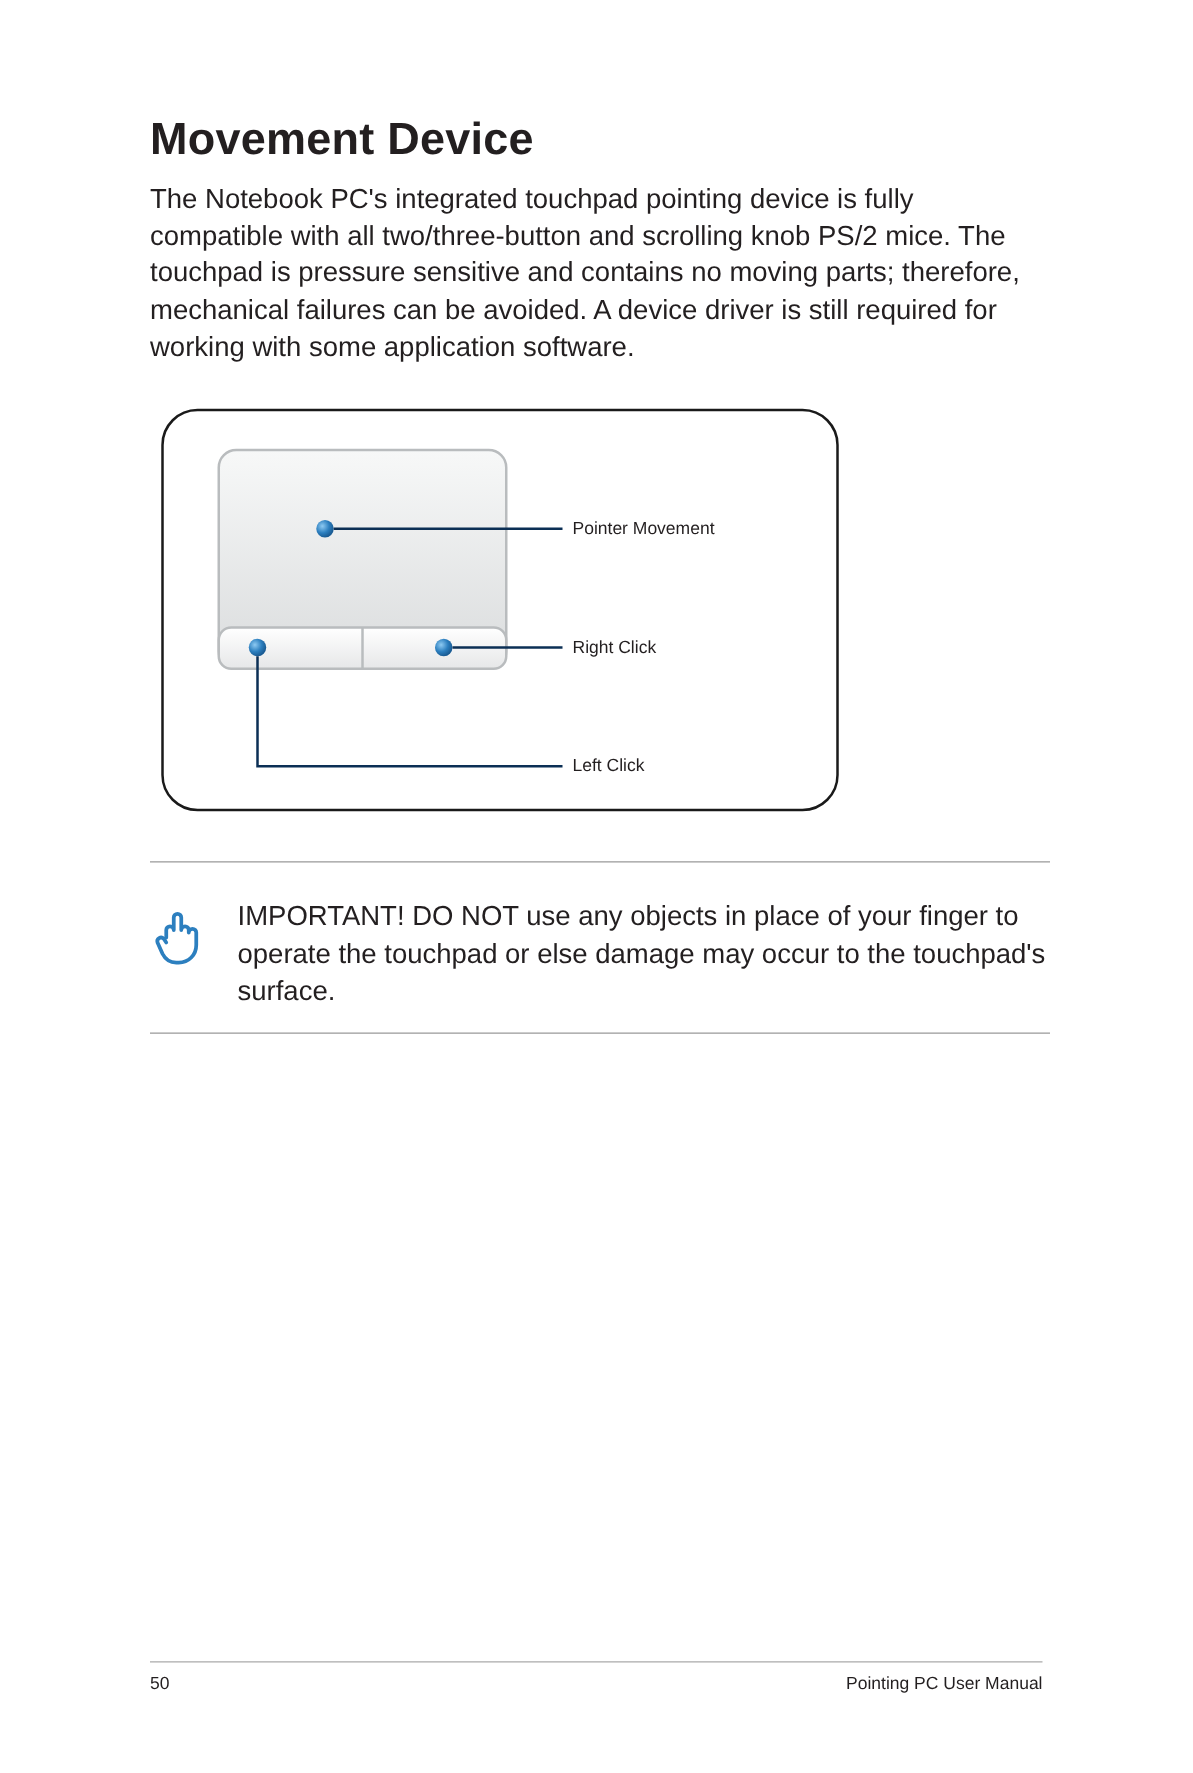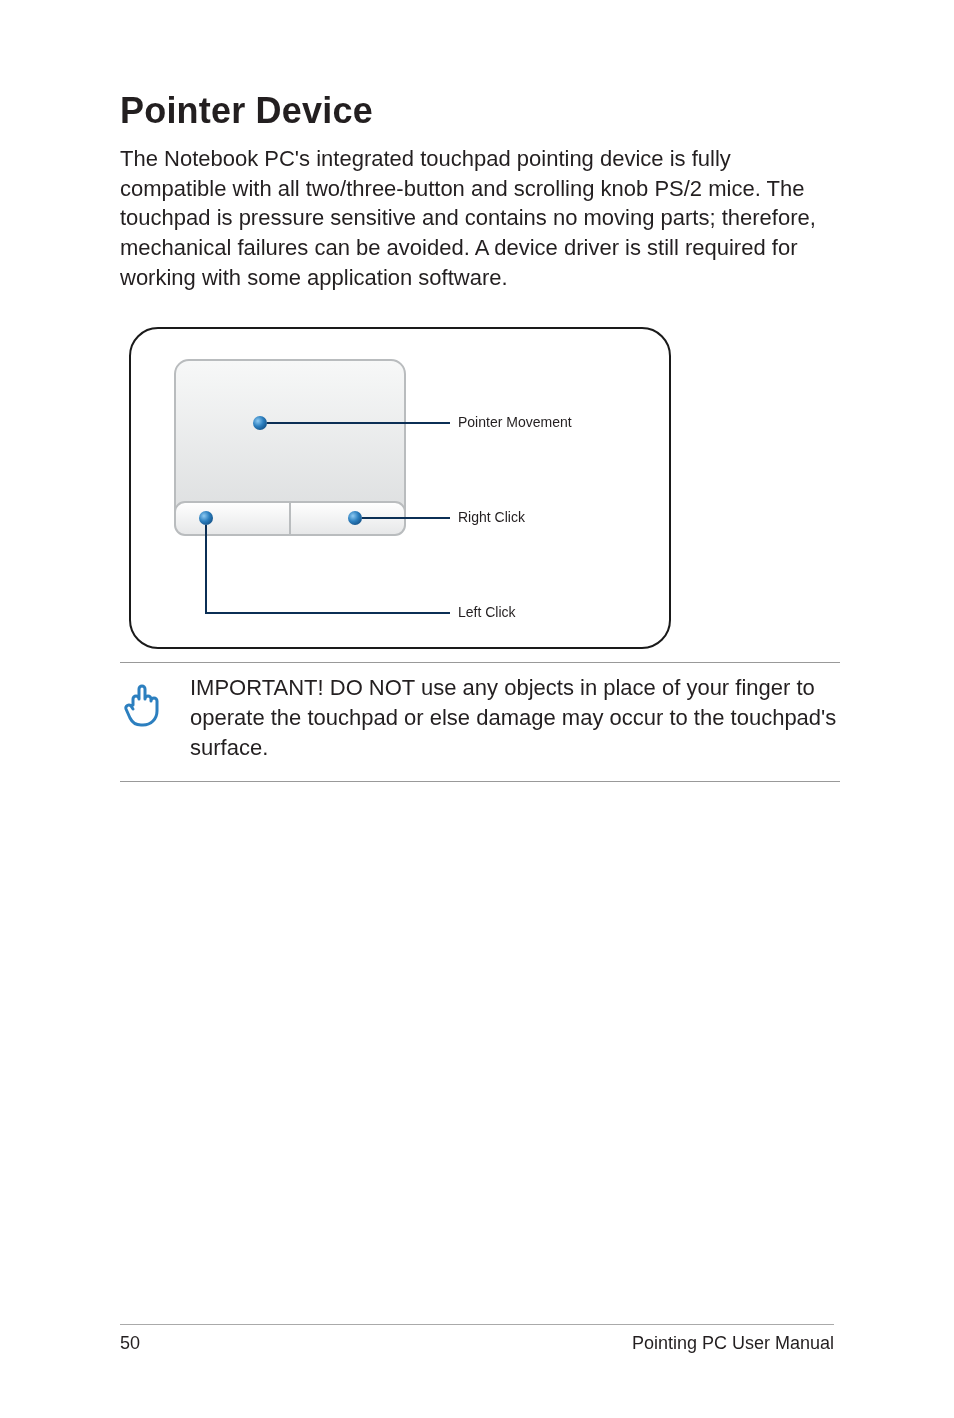--- a/index.html
+++ b/index.html
@@ -1,33 +1,33 @@
 <!DOCTYPE html>
 <html><head>
 <meta charset="utf-8">
 <style>
   * { box-sizing: border-box; margin: 0; padding: 0; }
   html, body { width: 954px; height: 1418px; background: #fff; font-family: "Segoe UI", "Myriad Pro", Arial, sans-serif; color: #231f20; }
   .page { position: relative; width: 954px; height: 1418px; padding: 90px 120px 0 120px; }
   .title { font-size: 36px; font-weight: 700; color: #231f20; margin-bottom: 12px; letter-spacing: 0.2px; }
   .body-text { font-size: 22px; line-height: 1.35; color: #231f20; max-width: 720px; }
   .diagram-wrap { margin-top: 26px; }
-  .important-block { border-top: 1px solid #999; border-bottom: 1px solid #999; padding: 10px 0 18px 0; display: flex; align-items: flex-start; gap: 22px; width: 720px; }
+  .important-block { margin-top: 26px; border-top: 1px solid #999; border-bottom: 1px solid #999; padding: 28px 0 18px 0; display: flex; align-items: flex-start; gap: 22px; width: 720px; }
   .important-block .icon { width: 48px; flex: 0 0 48px; display: flex; align-items: flex-start; justify-content: center; padding-top: 2px; }
   .important-block .txt { font-size: 22px; line-height: 1.35; color: #231f20; }
   .footer { position: absolute; bottom: 64px; left: 0; width: 954px; padding: 0 120px; }
   .footer-line { border-top: 1px solid #aaa; height: 0; }
-  .footer-row { display: flex; justify-content: space-between; padding-top: 8px; font-size: 18px; color: #231f20; text-align: right; }
+  .footer-row { display: flex; justify-content: space-between; padding-top: 8px; font-size: 14px; color: #231f20; text-align: right; }
 </style>
 </head>
 <body>
 
 <div class="page">
 
-  <h1 class="title">Pointer Device</h1>
+  <h1 class="title">Movement Device</h1>
 
   <p class="body-text">The Notebook PC's integrated touchpad pointing device is fully compatible with all two/three-button and scrolling knob PS/2 mice. The touchpad is pressure sensitive and contains no moving parts; therefore, mechanical failures can be avoided. A device driver is still required for working with some application software.</p>
 
   <div class="diagram-wrap">
     <svg width="560" height="340" viewBox="0 0 560 340">
       <defs>
         <linearGradient id="padGrad" x1="0" y1="0" x2="0" y2="1">
           <stop offset="0%" stop-color="#f7f8f8"></stop>
           <stop offset="100%" stop-color="#dadcdd"></stop>
         </linearGradient>

